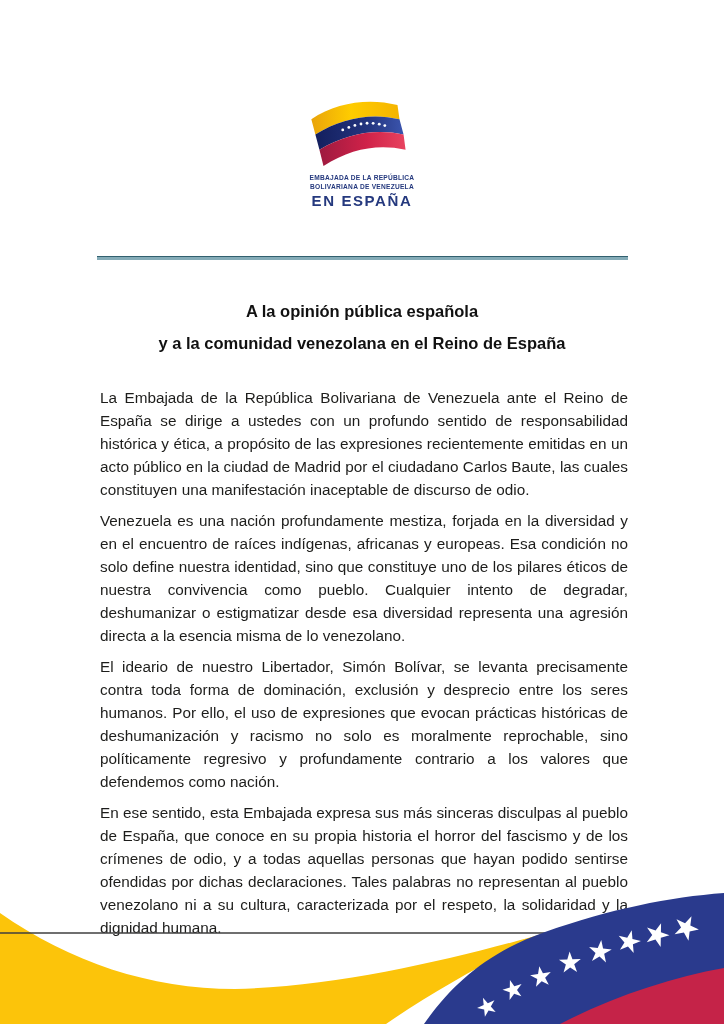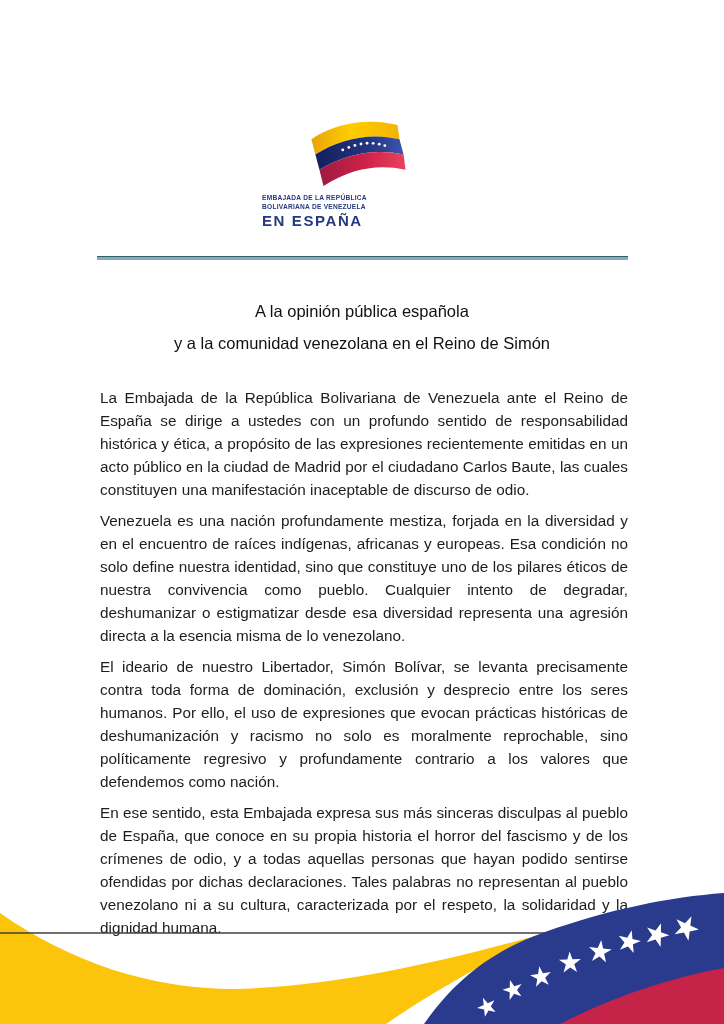--- a/index.html
+++ b/index.html
@@ -18,22 +18,22 @@
   .page{
     position:relative;
     width:724px;height:1024px;
     background:var(--page-bg);
     overflow:hidden;
     margin:0 auto;
   }
 
   
   .logo{
-    position:absolute;top:116px;left:50%;transform:translateX(-50%);
-    width:200px;text-align:left;
+    position:absolute;top:96px;left:50%;transform:translateX(-50%);
+    width:200px;text-align:center;
   }
   .logo svg.flag-logo{display:block;margin:0 auto 2px auto;}
   .logo .org-small{
     font-size:6.6px;font-weight:bold;letter-spacing:.25px;
     color:var(--logo-navy);line-height:9px;white-space:nowrap;
   }
   .logo .org-big{
     margin-top:1px;
     font-size:15px;font-weight:bold;letter-spacing:1.6px;
     color:var(--logo-navy);line-height:17px;white-space:nowrap;
@@ -41,21 +41,21 @@
 
   
   .divider{
     position:absolute;top:256px;left:97px;width:531px;height:4px;
     background:linear-gradient(to bottom,#32606f 0%,#32606f 35%,#84abb7 35%,#84abb7 100%);
   }
 
   
   .title{
     position:absolute;top:302px;left:0;width:724px;text-align:center;
-    font-weight:normal;font-size:16.5px;color:#111;
+    font-weight:bold;font-size:16.5px;color:#111;
   }
   .title .t-line{margin-bottom:13px;line-height:19px;}
 
   
   .body-text{
     position:absolute;top:386px;left:100px;width:528px;
     font-size:15.3px;line-height:23px;text-align:justify;
   }
   .body-text p{margin-bottom:8px;}
 
@@ -106,21 +106,21 @@
     </svg>
     <div class="org-small">EMBAJADA DE LA REPÚBLICA</div>
     <div class="org-small">BOLIVARIANA DE VENEZUELA</div>
     <div class="org-big">EN ESPAÑA</div>
   </div>
 
   <div class="divider"></div>
 
   <div class="title">
     <div class="t-line">A la opinión pública española</div>
-    <div class="t-line">y a la comunidad venezolana en el Reino de Simón</div>
+    <div class="t-line">y a la comunidad venezolana en el Reino de España</div>
   </div>
 
   <div class="body-text">
     <p>La Embajada de la República Bolivariana de Venezuela ante el Reino de España se dirige a ustedes con un profundo sentido de responsabilidad histórica y ética, a propósito de las expresiones recientemente emitidas en un acto público en la ciudad de Madrid por el ciudadano Carlos Baute, las cuales constituyen una manifestación inaceptable de discurso de odio.</p>
     <p>Venezuela es una nación profundamente mestiza, forjada en la diversidad y en el encuentro de raíces indígenas, africanas y europeas. Esa condición no solo define nuestra identidad, sino que constituye uno de los pilares éticos de nuestra convivencia como pueblo. Cualquier intento de degradar, deshumanizar o estigmatizar desde esa diversidad representa una agresión directa a la esencia misma de lo venezolano.</p>
     <p>El ideario de nuestro Libertador, Simón Bolívar, se levanta precisamente contra toda forma de dominación, exclusión y desprecio entre los seres humanos. Por ello, el uso de expresiones que evocan prácticas históricas de deshumanización y racismo no solo es moralmente reprochable, sino políticamente regresivo y profundamente contrario a los valores que defendemos como nación.</p>
     <p>En ese sentido, esta Embajada expresa sus más sinceras disculpas al pueblo de España, que conoce en su propia historia el horror del fascismo y de los crímenes de odio, y a todas aquellas personas que hayan podido sentirse ofendidas por dichas declaraciones. Tales palabras no representan al pueblo venezolano ni a su cultura, caracterizada por el respeto, la solidaridad y la dignidad humana.</p>
   </div>
 
   <svg class="footer-art" viewBox="0 0 724 160" width="724" height="160" aria-hidden="true">

